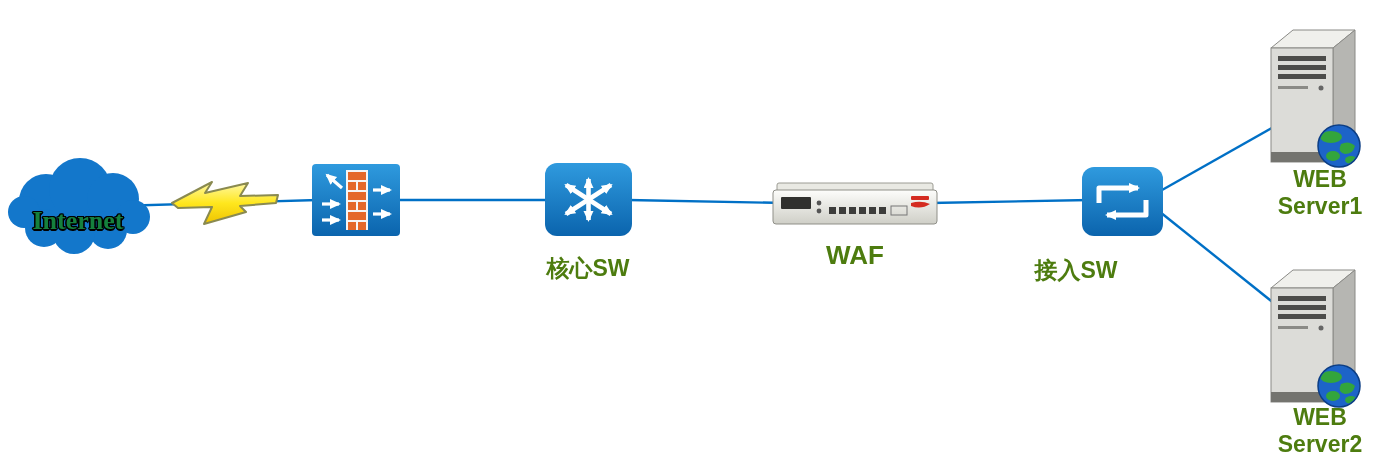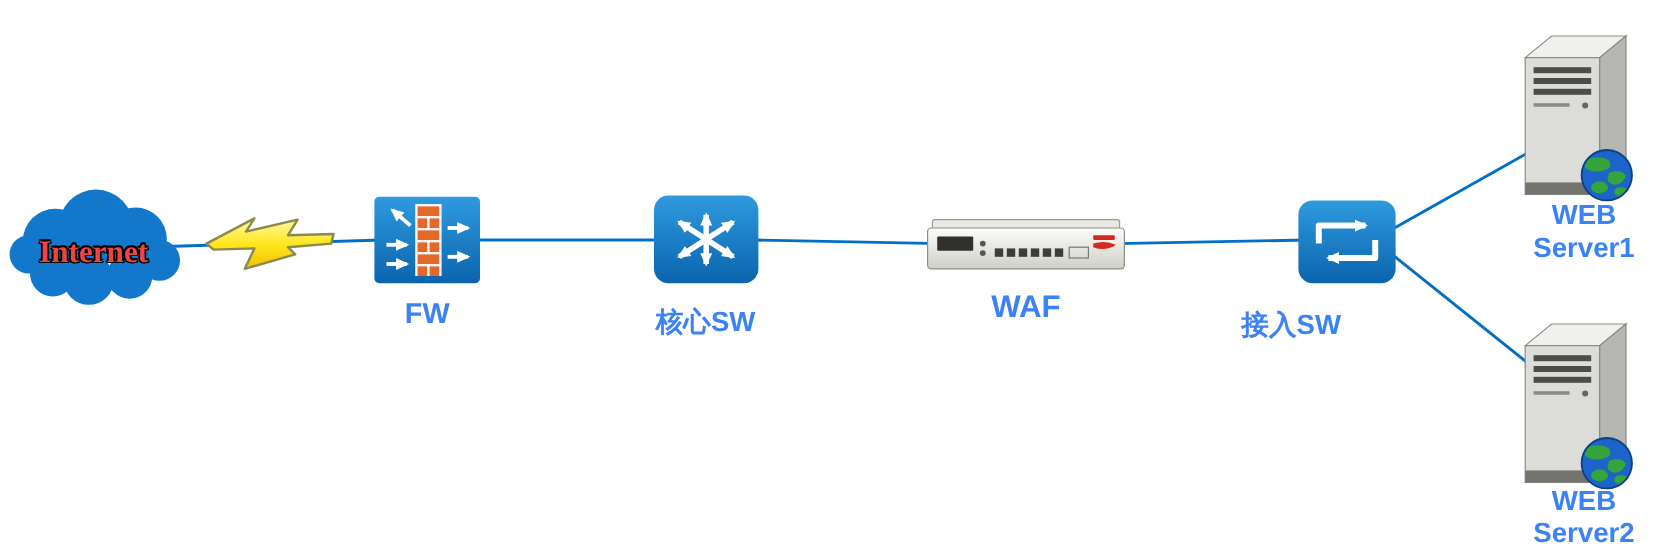--- a/index.html
+++ b/index.html
@@ -7,28 +7,28 @@
     position:relative;
     width:1394px;height:462px;
     background:#ffffff;
     font-family:"Liberation Sans", sans-serif;
     overflow:hidden;
   }
   .canvas > svg{position:absolute;left:0;top:0;}
   .label{
     position:absolute;
     font-weight:bold;
-    color:#3b82f6;
+    color:#4d7c0f;
     text-align:center;
     line-height:1.15;
   }
   #lbl-internet{
-    left:10px;top:195px;width:136px;
+    left:10px;top:206px;width:136px;
     font-family:"Liberation Serif", serif;
-    font-size:26px;font-weight:bold;color:#ef4444;
+    font-size:26px;font-weight:bold;color:#15803d;
     text-shadow:-1.5px 0 #000,1.5px 0 #000,0 -1.5px #000,0 1.5px #000,
                 -1px -1px #000,1px 1px #000,-1px 1px #000,1px -1px #000;
   }
   #lbl-fw{left:306px;top:248px;width:100px;font-size:24px;}
   #lbl-core{left:528px;top:255px;width:120px;font-size:23px;text-align:center;}
   #lbl-waf{left:795px;top:241px;width:120px;font-size:26px;}
   #lbl-access{left:1016px;top:257px;width:120px;font-size:23px;}
   #lbl-server1{left:1245px;top:166px;width:150px;font-size:23px;line-height:27px;white-space:pre-line;}
   #lbl-server2{left:1245px;top:404px;width:150px;font-size:23px;line-height:27px;white-space:pre-line;}
 </style>
@@ -167,21 +167,20 @@
       <path d="M17,36 L17,21 L56,21"></path>
       <path d="M64,33 L64,48 L25,48"></path>
     </g>
   </g>
 
   <use href="#serverShape" x="1263" y="22"></use>
   <use href="#serverShape" x="1263" y="262"></use>
 </svg>
 
 <div class="label" id="lbl-internet">Internet</div>
-<div class="label" id="lbl-fw">FW</div>
 <div class="label" id="lbl-core">核心SW</div>
 <div class="label" id="lbl-waf">WAF</div>
 <div class="label" id="lbl-access">接入SW</div>
 <div class="label" id="lbl-server1">WEB
 Server1</div>
 <div class="label" id="lbl-server2">WEB
 Server2</div>
 
 </div>
 

